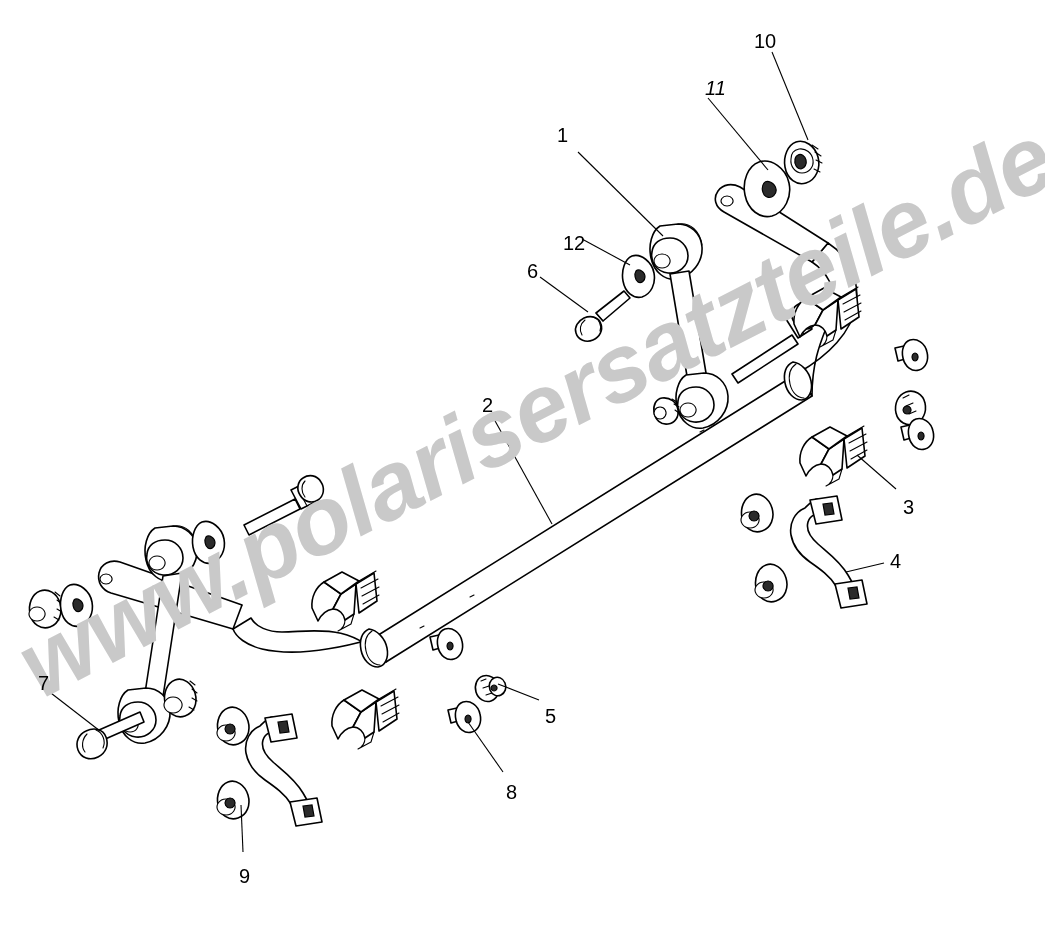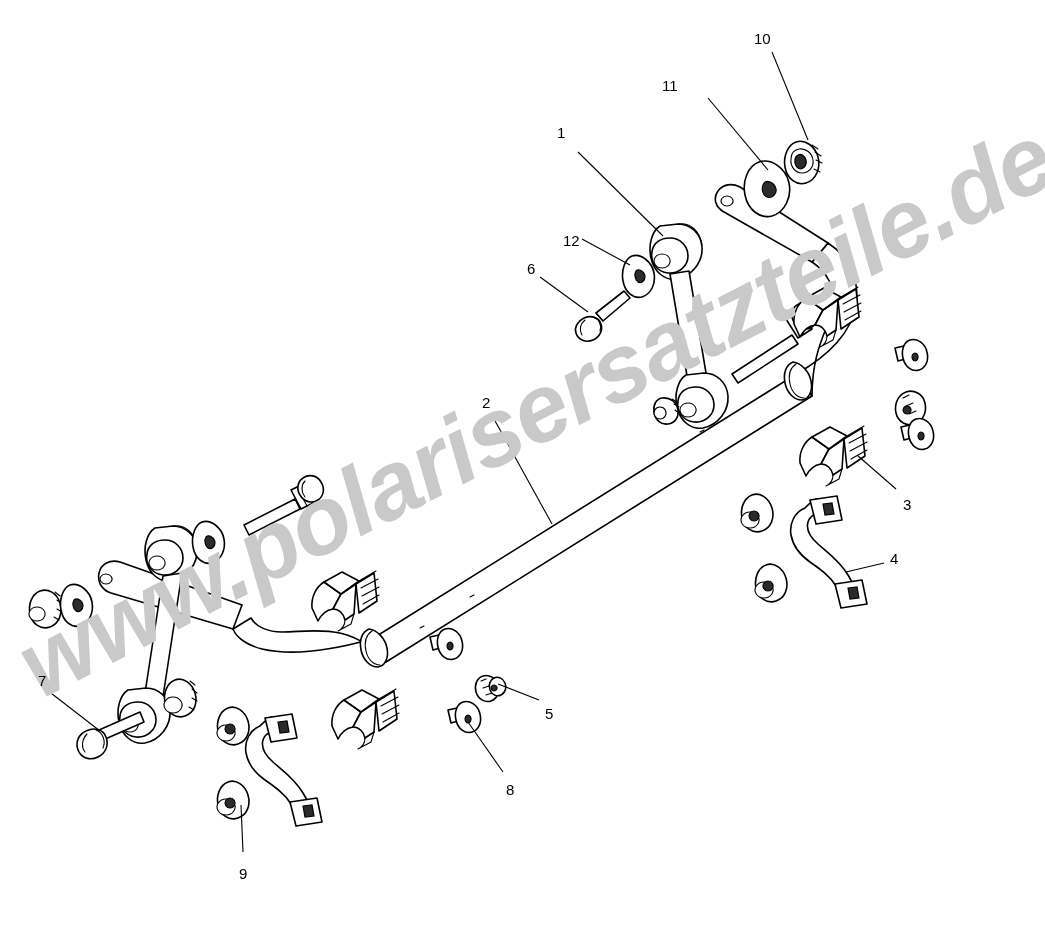--- a/index.html
+++ b/index.html
@@ -6,21 +6,21 @@
   body{width:1045px;height:934px;overflow:hidden;
        font-family:"Liberation Sans","DejaVu Sans",sans-serif;}
   #stage{position:relative;width:1045px;height:934px;background:#ffffff;}
   #art{position:absolute;left:0;top:0;width:1045px;height:934px;}
   .wm{position:absolute;left:0;top:0;width:1045px;height:934px;pointer-events:none;}
   .wmtext{font-family:"Liberation Sans","DejaVu Sans",sans-serif;
           font-weight:bold;font-style:italic;letter-spacing:-1px;}
   .copy{position:absolute;font-family:"Liberation Sans","DejaVu Sans",sans-serif;
         font-size:21px;color:#111;white-space:nowrap;}
   .callout{position:absolute;font-family:"Liberation Sans","DejaVu Sans",sans-serif;
-           font-size:15px;color:#000;line-height:1;white-space:nowrap;}
+           font-size:20px;color:#000;line-height:1;white-space:nowrap;}
 </style>
 </head>
 <body>
 
 <div id="stage">
 
   <svg id="art" viewBox="0 0 1045 934">
     <defs>
       <style>
         .ln{fill:none;stroke:#000;stroke-width:1.6;stroke-linecap:round;stroke-linejoin:round;}
@@ -355,16 +355,16 @@
   <div class="callout" style="left:557px;top:125px;">1</div>
   <div class="callout" style="left:482px;top:395px;">2</div>
   <div class="callout" style="left:903px;top:497px;">3</div>
   <div class="callout" style="left:890px;top:551px;">4</div>
   <div class="callout" style="left:545px;top:706px;">5</div>
   <div class="callout" style="left:527px;top:261px;">6</div>
   <div class="callout" style="left:38px;top:673px;">7</div>
   <div class="callout" style="left:506px;top:782px;">8</div>
   <div class="callout" style="left:239px;top:866px;">9</div>
   <div class="callout" style="left:754px;top:31px;">10</div>
-  <div class="callout" style="left:662px;top:78px;">11</div>
+  <div class="callout" style="left:705px;top:78px;font-style:italic;">11</div>
   <div class="callout" style="left:563px;top:221px;margin-top:12px;">12</div>
 
 </div>
 
 </body></html>

